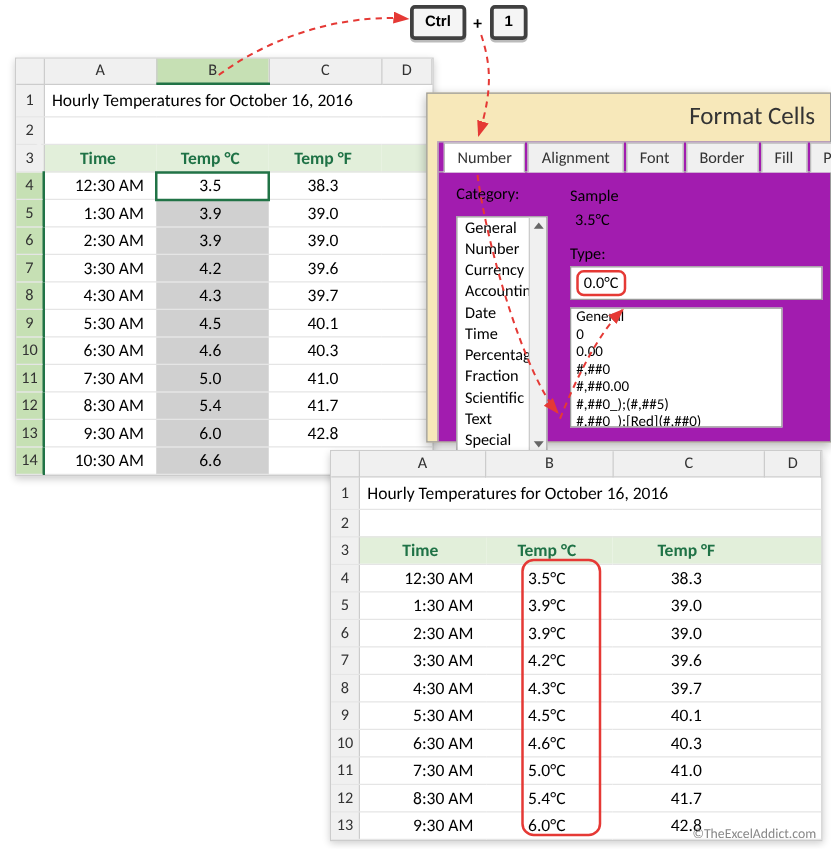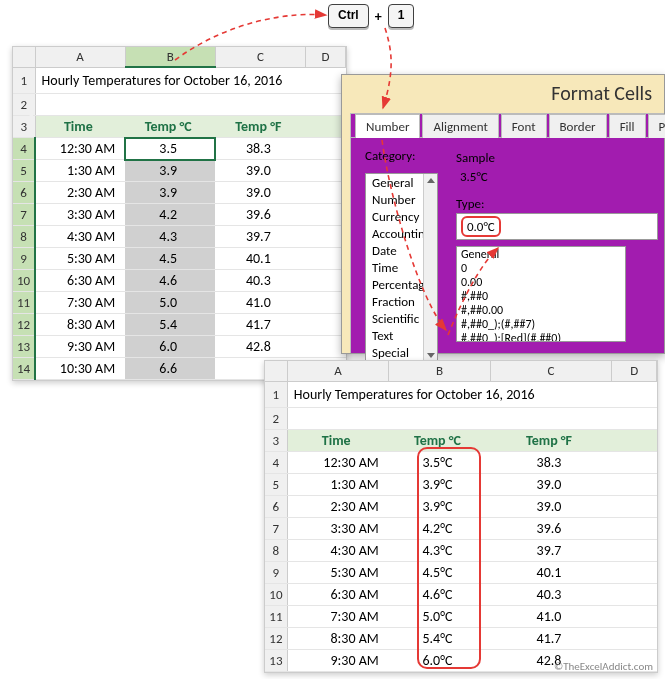--- a/index.html
+++ b/index.html
@@ -30,21 +30,21 @@
   .cell.c { text-align:center; }
   .hdrrow .cell { background:#E2EFDA; color:#1F7246; font-weight:600; border-top:1px solid #ccc; }
   .titlecell { font-size:14px; padding:4px 6px; }
   
   #sheet1 .colhdr .colB { background:#c6e0b4; border-bottom:2px solid #217346; }
   #sheet1 .rowhdr.selrow { background:#c6e0b4; border-right:2px solid #217346; }
   #sheet1 .selrange { background:#d0d0d0; }
   #sheet1 .activecell { background:#fff; outline:2px solid #217346; outline-offset:-1px; position:relative; }
   
   .keys { position:absolute; top:4px; left:328px; display:flex; align-items:center; gap:4px; }
-  .key { border:1px solid #404040; border-radius:4px; background:#f5f5f5; padding:3px 9px 5px; font-size:12px; font-weight:600; font-family:Arial,sans-serif; box-shadow:0 2px 0 #bbb; }
+  .key { border:3px solid #404040; border-radius:4px; background:#f5f5f5; padding:3px 9px 5px; font-size:12px; font-weight:600; font-family:Arial,sans-serif; box-shadow:0 2px 0 #bbb; }
   .plus { font-weight:700; padding:0 2px; }
   
   #dialog {
     position:absolute; top:74px; left:341px; width:324px; height:280px;
     border:1px solid #999; background:#f7e8ba;
     box-shadow:0 3px 8px rgba(0,0,0,0.3);
   }
   #dialog .ytop { height:34px; }
   #dialog .title { position:absolute; top:6px; right:12px; font-size:20px; color:#333; }
   #dialog .inner { position:absolute; top:38px; left:8px; right:0; bottom:0; background:#a21caf; border:1px solid #bbb; border-right:none; border-bottom:none; }
@@ -232,21 +232,21 @@
         <div class="lbl">Type:</div>
         <div class="typebox">
           <span class="redring">0.0°C</span>
         </div>
         <div class="fmtlist" id="fmtlist">
             <div class="item">General</div>
             <div class="item">0</div>
             <div class="item">0.00</div>
             <div class="item">#,##0</div>
             <div class="item">#,##0.00</div>
-            <div class="item">#,##0_);(#,##7)</div>
+            <div class="item">#,##0_);(#,##5)</div>
             <div class="item">#,##0_);[Red](#,##0)</div>
           </div>
       </div>
     </div>
   </div>
 </div>
 
 <div id="sheet2" class="sheet" style="top:360px; left:264px; width:394px;">
   <table>
     <tbody>

